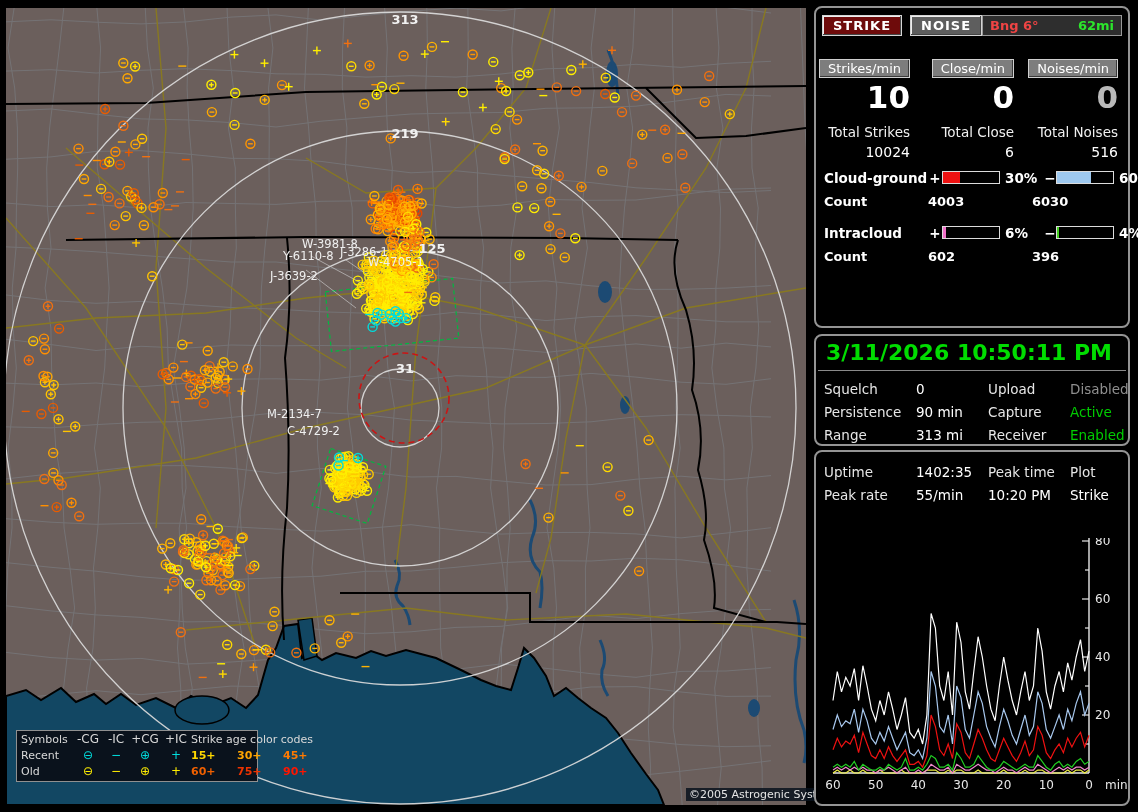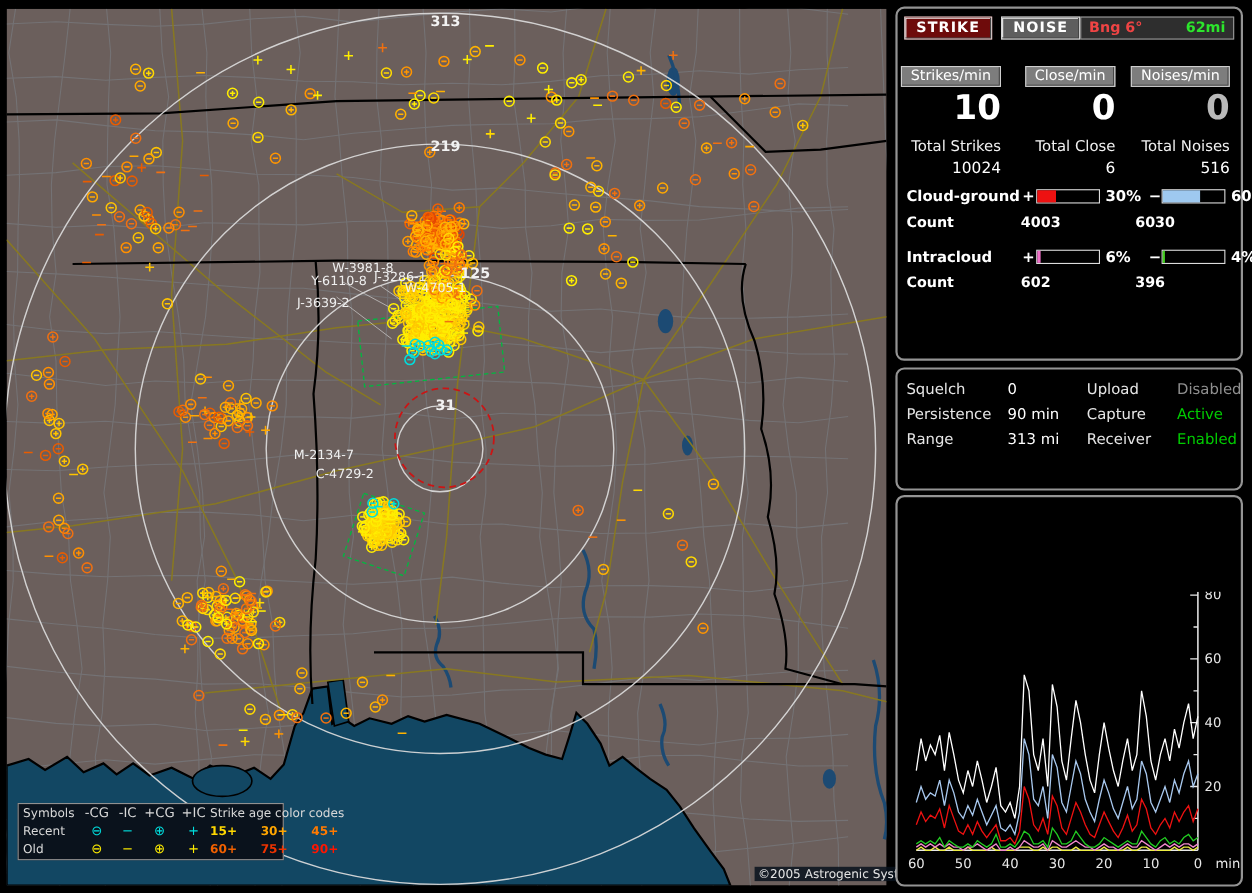--- a/index.html
+++ b/index.html
@@ -4202,37 +4202,48 @@
       <span class="pct">4%</span>
     </div>
     <div class="cnt-row">
       <span>Count</span>
       <span>602</span>
       <span>396</span>
     </div>
   </div>
 
   <div class="panel" id="panel-status">
+    <div class="datetime">3/11/2026 10:50:11 PM</div>
     <div class="stat-grid">
       <span>Squelch</span>
       <span class="wht">0</span>
       <span>Upload</span>
       <span class="dim">Disabled</span>
       <span>Persistence</span>
       <span class="wht">90 min</span>
       <span>Capture</span>
       <span class="green">Active</span>
       <span>Range</span>
       <span class="wht">313 mi</span>
       <span>Receiver</span>
       <span class="green">Enabled</span>
     </div>
   </div>
 
   <div class="panel" id="panel-stats">
+    <div class="stat-grid" style="padding-top:12px">
+      <span>Uptime</span>
+      <span class="wht">1402:35</span>
+      <span>Peak time</span>
+      <span>Plot</span>
+      <span>Peak rate</span>
+      <span class="wht">55/min</span>
+      <span class="wht">10:20 PM</span>
+      <span class="wht">Strike</span>
+    </div>
     <svg id="trend" width="308" height="266">
         <line x1="270" y1="0" x2="270" y2="235" stroke="#e8e8e8" stroke-width="1.4"></line>
         <line x1="14" y1="235" x2="270" y2="235" stroke="#e8e8e8" stroke-width="1.4"></line>
         <line x1="266" y1="206" x2="270" y2="206" stroke="#e8e8e8" stroke-width="1.2"></line>
         <line x1="263" y1="177" x2="270" y2="177" stroke="#e8e8e8" stroke-width="1.2"></line>
         <text x="276" y="181" fill="#e8e8e8" font-size="12">20</text>
         <line x1="266" y1="148" x2="270" y2="148" stroke="#e8e8e8" stroke-width="1.2"></line>
         <line x1="263" y1="119" x2="270" y2="119" stroke="#e8e8e8" stroke-width="1.2"></line>
         <text x="276" y="123" fill="#e8e8e8" font-size="12">40</text>
         <line x1="266" y1="90" x2="270" y2="90" stroke="#e8e8e8" stroke-width="1.2"></line>

